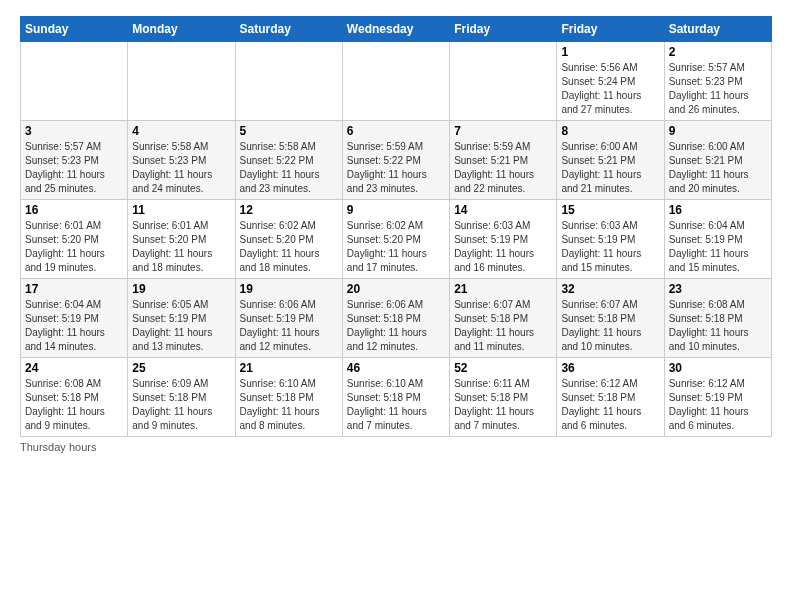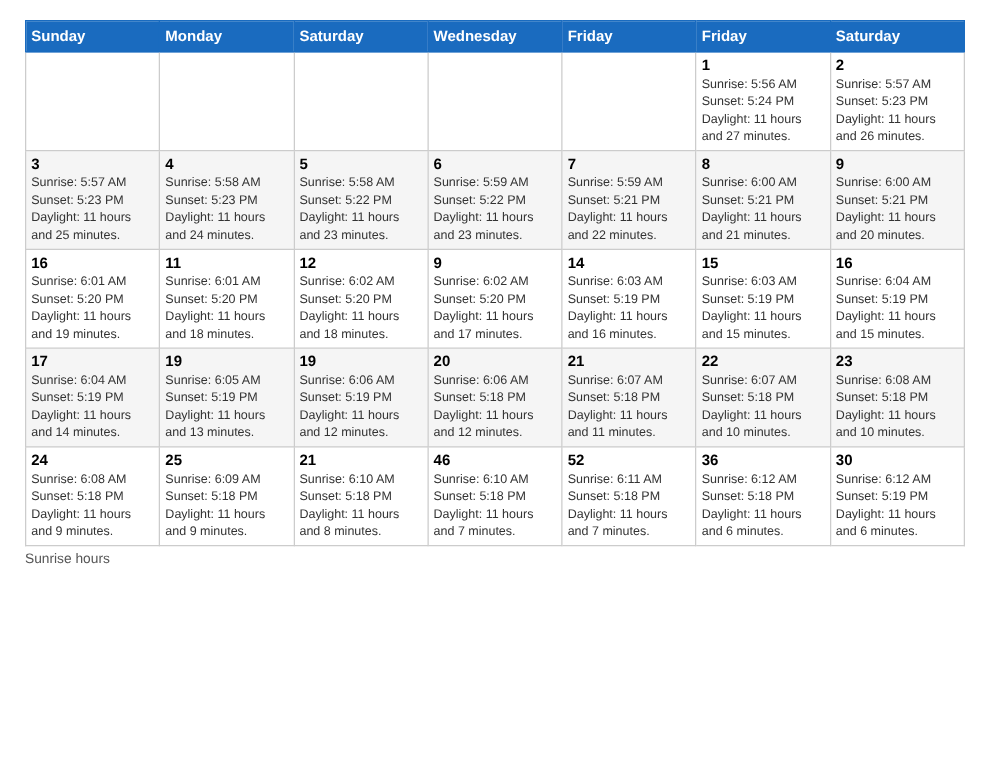--- a/index.html
+++ b/index.html
@@ -253,21 +253,21 @@
 Sunset: 5:18 PM
 Daylight: 11 hours and 12 minutes.</div>
           </td>
           <td>
             <span class="day-num">21</span>
             <div class="day-info">Sunrise: 6:07 AM
 Sunset: 5:18 PM
 Daylight: 11 hours and 11 minutes.</div>
           </td>
           <td>
-            <span class="day-num">22</span>
+            <span class="day-num">32</span>
             <div class="day-info">Sunrise: 6:07 AM
 Sunset: 5:18 PM
 Daylight: 11 hours and 10 minutes.</div>
           </td>
           <td>
             <span class="day-num">23</span>
             <div class="day-info">Sunrise: 6:08 AM
 Sunset: 5:18 PM
 Daylight: 11 hours and 10 minutes.</div>
           </td>
@@ -312,15 +312,15 @@
           <td>
             <span class="day-num">30</span>
             <div class="day-info">Sunrise: 6:12 AM
 Sunset: 5:19 PM
 Daylight: 11 hours and 6 minutes.</div>
           </td>
         </tr>
       </tbody>
   </table>
   <div class="footer-note">
-    <span>Sunrise hours</span>
+    <span>Thursday hours</span>
   </div>
 </div>
 
 </body></html>

